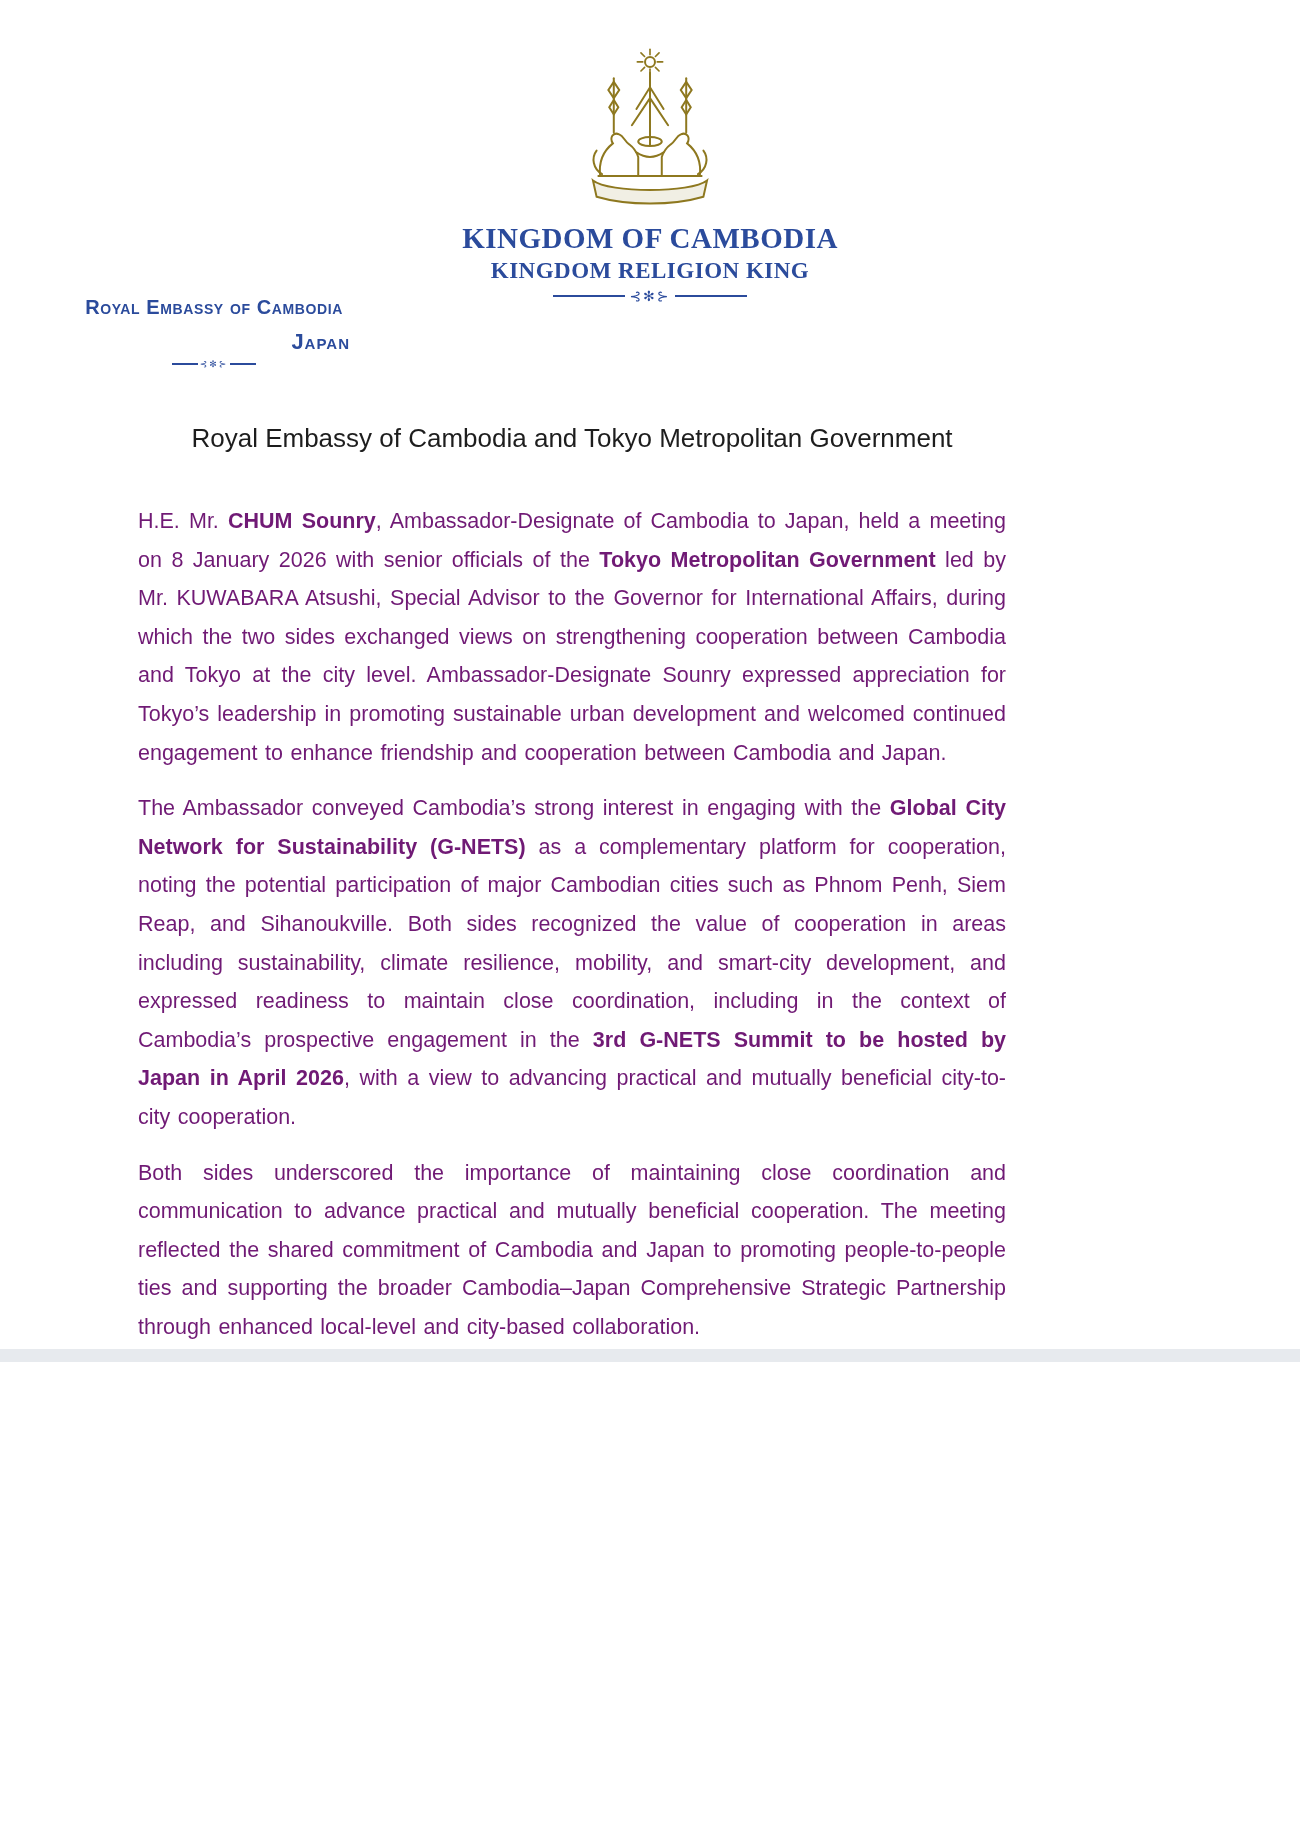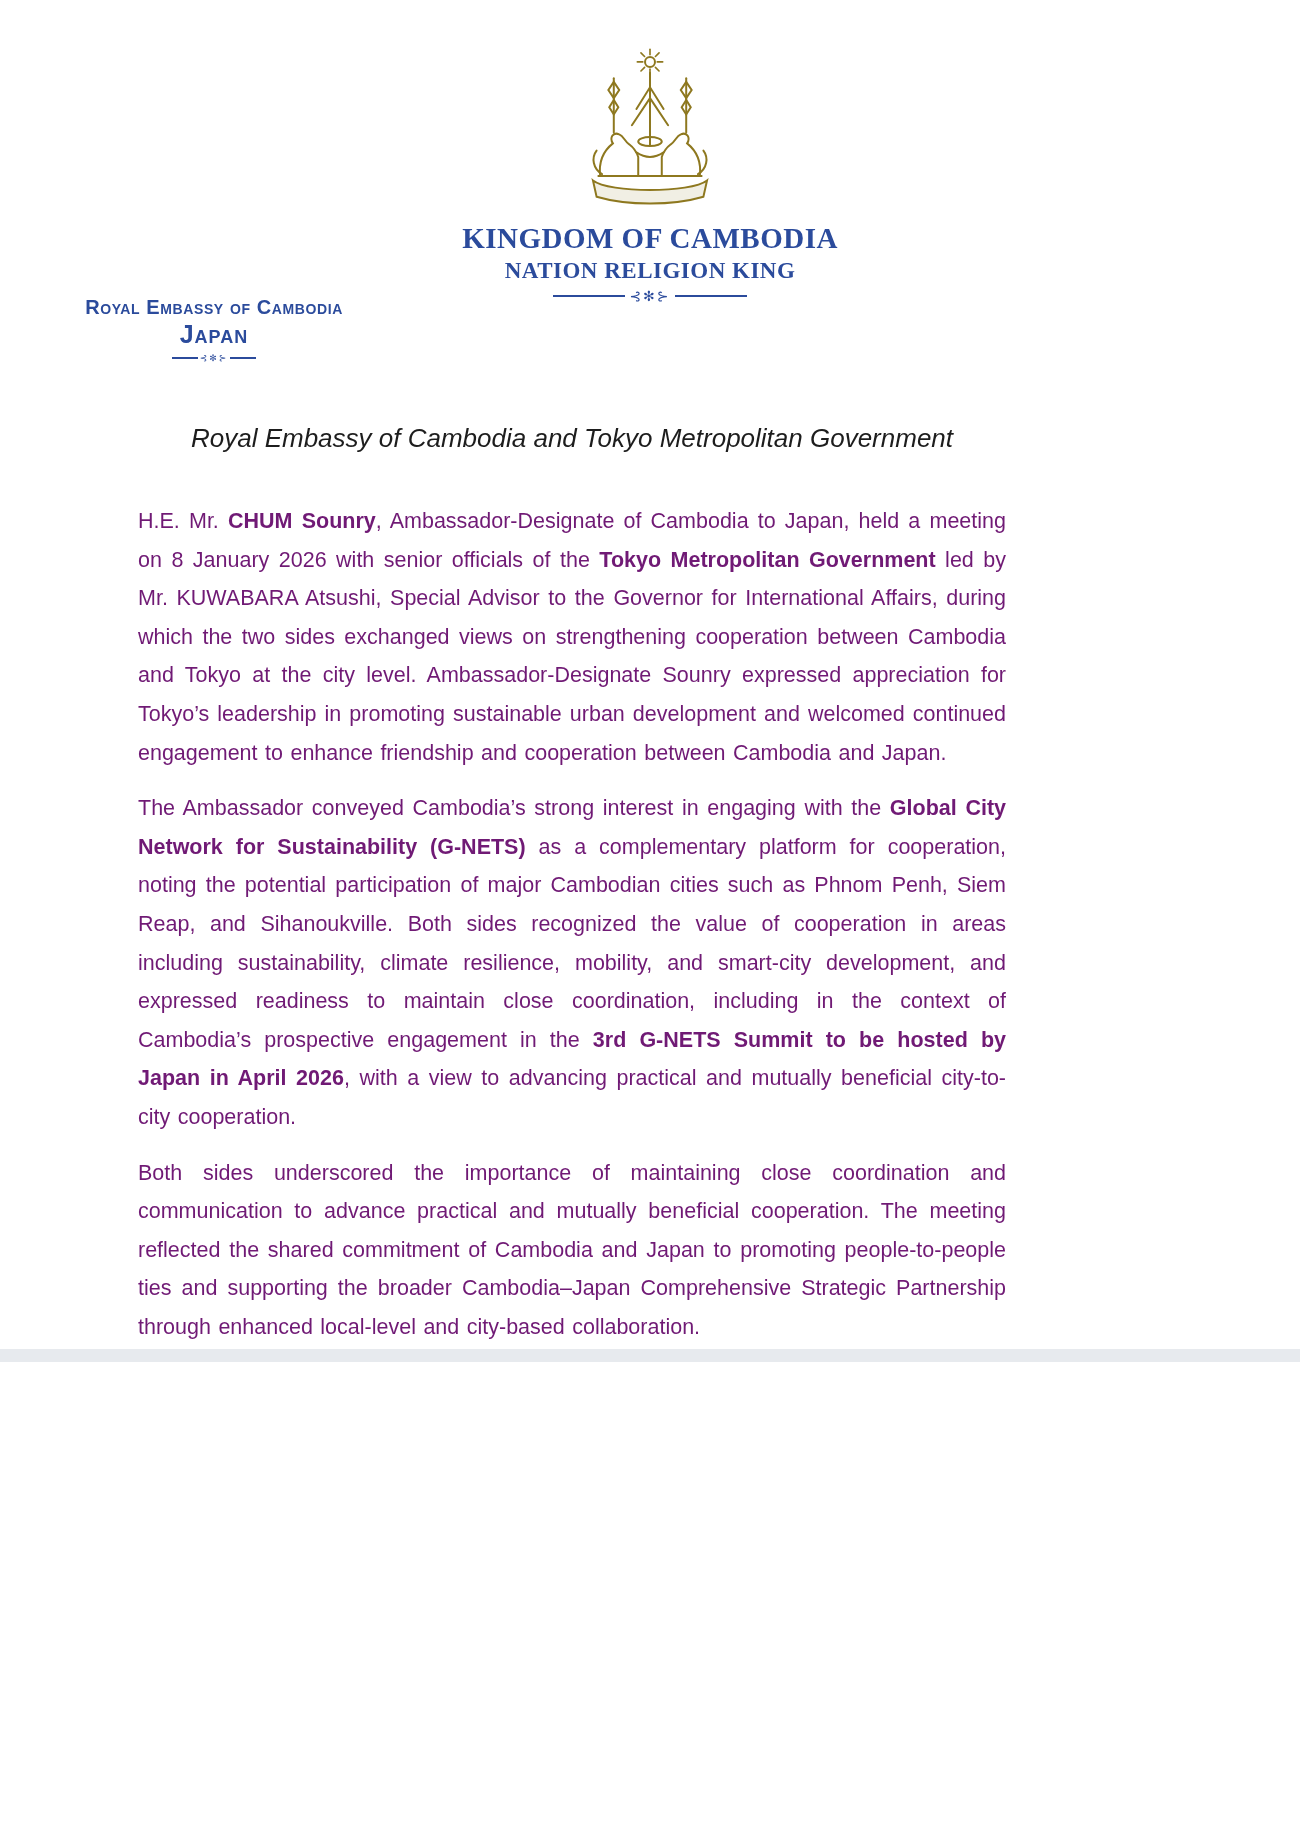--- a/index.html
+++ b/index.html
@@ -29,28 +29,28 @@
   }
   .divider{ display:flex; align-items:center; justify-content:center; margin-top:4px; color:#2b4b9c; }
   .divider .rule{ width:72px; height:2px; background:#2b4b9c; }
   .divider .orn{ font-size:14px; padding:0 4px; letter-spacing:2px; }
   
   .embassy{
     position:absolute; left:78px; top:296px; width:272px; text-align:center;
     color:#2b4b9c;
   }
   .embassy-name{ font-variant:small-caps; font-weight:700; font-size:20px; letter-spacing:.6px; }
-  .embassy-country{ font-variant:small-caps; font-weight:700; font-size:25px; letter-spacing:1px; margin-top:1px; }
+  .embassy-country{ font-variant:small-caps; font-weight:700; font-size:22px; letter-spacing:1px; margin-top:10px;text-align:right; }
   .embassy .divider .rule{ width:26px; height:1.5px; }
   .embassy .divider .orn{ font-size:9px; padding:0 2px; }
   
   .content{ margin:0 294px 0 138px; }
   .title-block{ margin-top:120px; text-align:center; color:#1d1d1d; }
   .title-main{ font-size:30px; line-height:32px; }
-  .subtitle{ font-size:26px; line-height:28px; margin-top:22px;font-style:italic; }
+  .subtitle{ font-size:26px; line-height:28px; margin-top:22px; }
   
   .paras{ margin-top:50px; }
   .para{
     font-size:21.5px; line-height:38.6px; text-align:justify;
     margin:0 0 17px 0; color:#701a75; word-spacing:1.5px;
   }
   .para .b{ font-weight:700; }
   
   .dateline{
     position:absolute; left:768px; top:1479px;
@@ -137,21 +137,21 @@
     </defs>
   </svg>
 
   <div class="header">
     <div class="emblem-wrap">
       <svg viewBox="0 0 170 190" width="162" height="172" style="color:#8e781f">
         <use href="#arms"></use>
       </svg>
     </div>
     <div class="kingdom">KINGDOM OF CAMBODIA</div>
-    <div class="motto">NATION RELIGION KING</div>
+    <div class="motto">KINGDOM RELIGION KING</div>
     <div class="divider">
       <span class="rule"></span>
       <span class="orn">⊰✻⊱</span>
       <span class="rule"></span>
     </div>
   </div>
 
   <div class="embassy">
     <div class="embassy-name">Royal Embassy of Cambodia</div>
     <div class="embassy-country">Japan</div>

